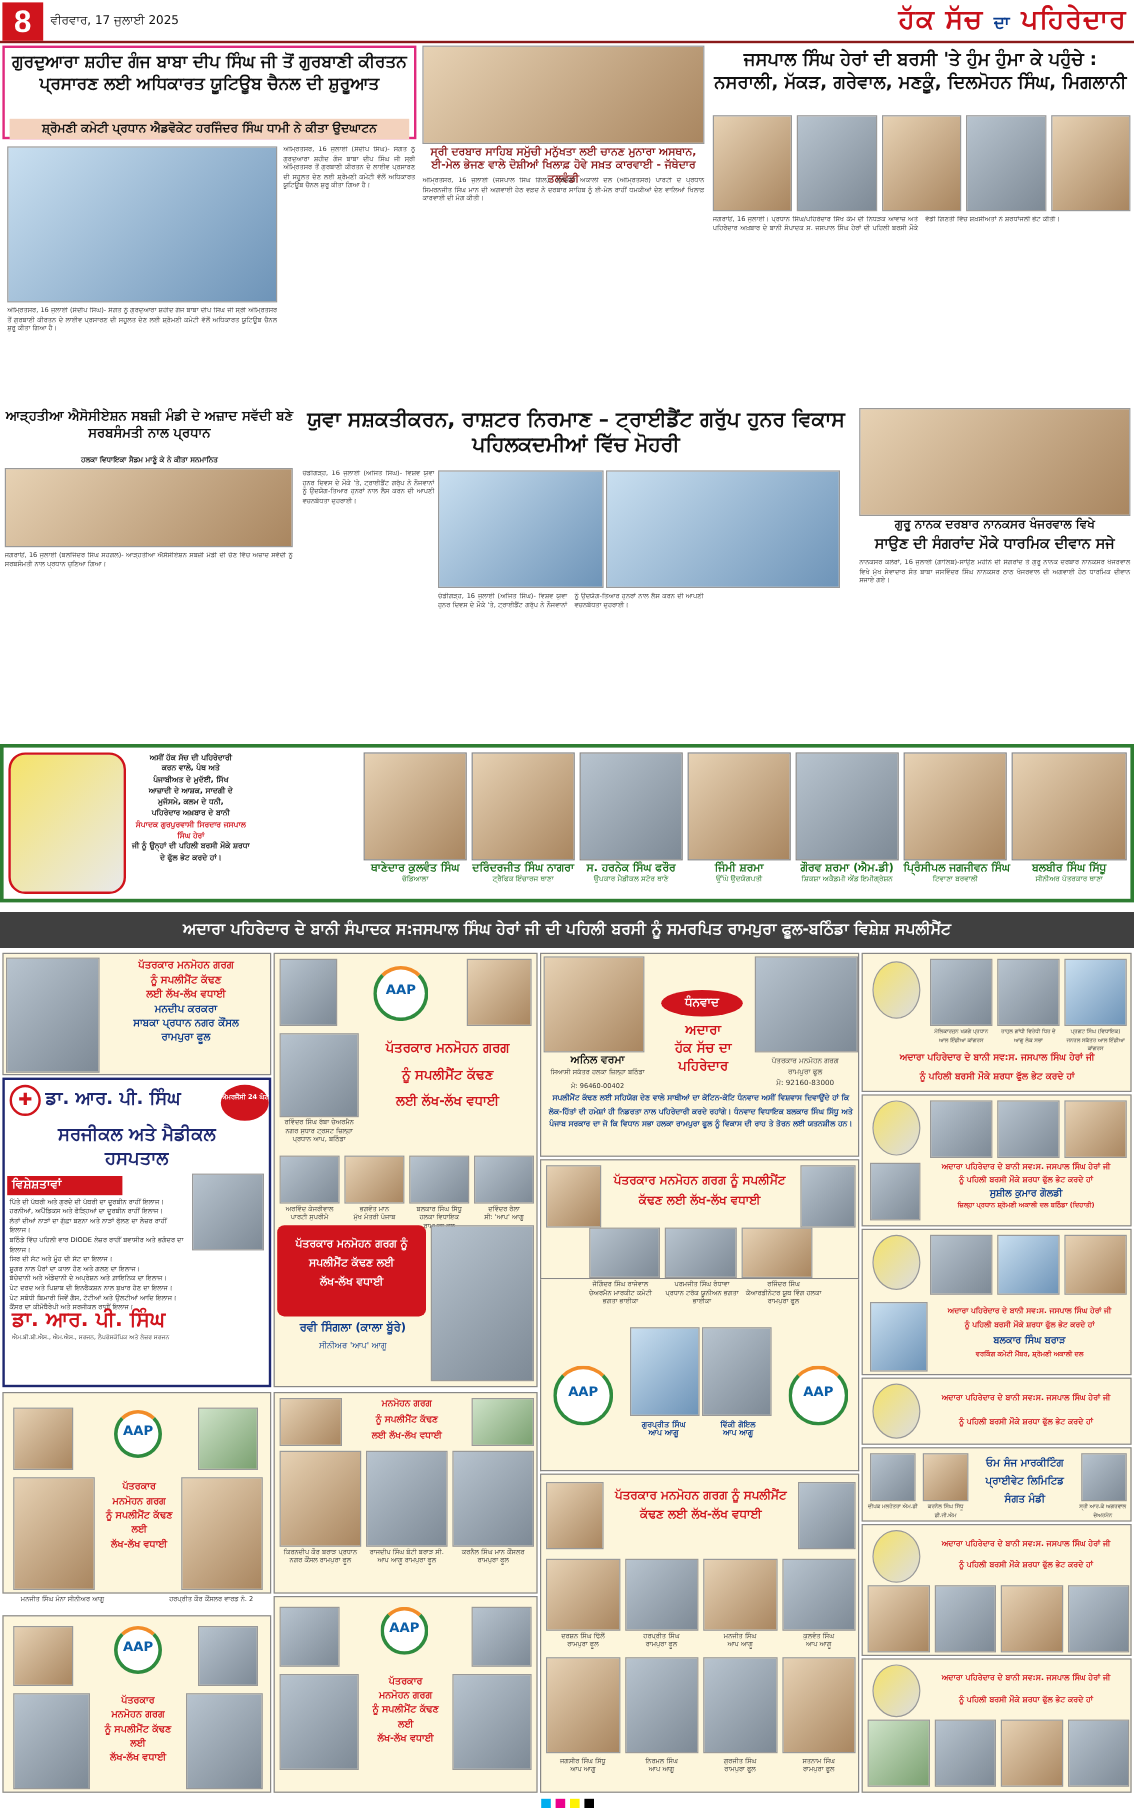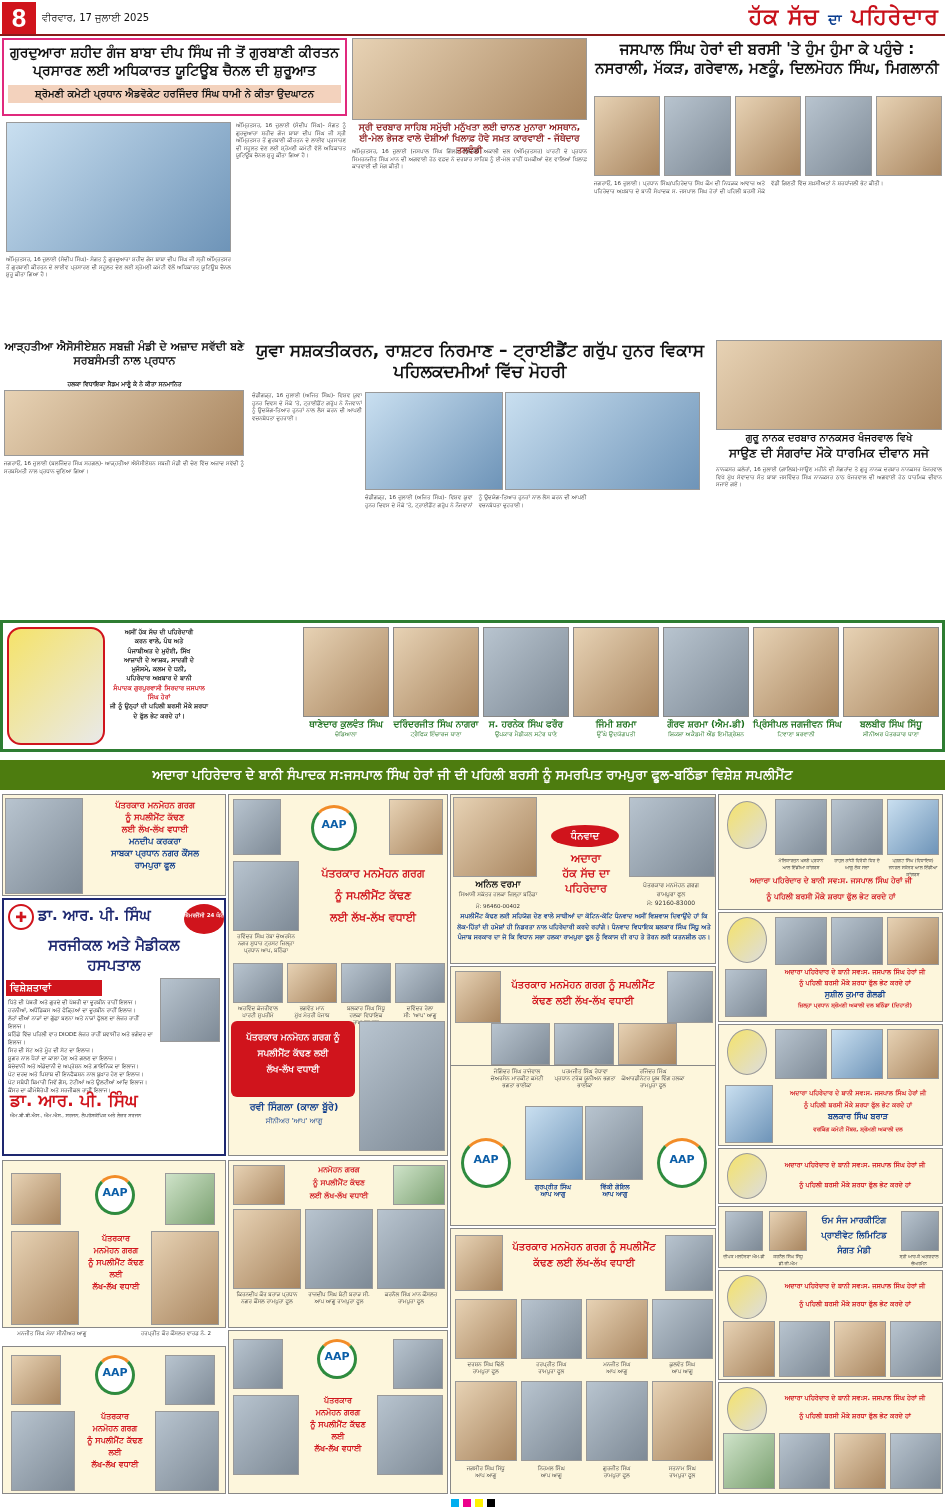--- a/index.html
+++ b/index.html
@@ -16,21 +16,21 @@
 .photo{background:linear-gradient(135deg,#b8c4cf,#7e8a96);border:1px solid #999}
 .photo.warm{background:linear-gradient(135deg,#e7d2b4,#a98660)}
 .photo.blue{background:linear-gradient(135deg,#c9dff0,#6e94b8)}
 .photo.green{background:linear-gradient(135deg,#cfe3c9,#7aa070)}
 .txtcol{font-size:5.5px;line-height:7.5px;color:#333;overflow:hidden;text-align:justify}
 .strip{left:0;top:620px;width:945px;height:132px;border:3px solid #2e7d32;background:#fff}
 .pers{top:4px;height:120px;text-align:center}
 .pers .ph{height:90px;border:1px solid #888}
 .pers .nm{font-size:9px;font-weight:bold;color:#1b6e1b;margin-top:2px;white-space:nowrap}
 .pers .rl{font-size:6px;color:#1b6e1b;white-space:nowrap}
-.banner{left:0;top:760px;width:945px;height:30px;background:#4d7c0f;color:#fff;font-size:13px;font-weight:bold;text-align:center;line-height:30px;white-space:nowrap}
+.banner{left:0;top:760px;width:945px;height:30px;background:#404040;color:#fff;font-size:13px;font-weight:bold;text-align:center;line-height:30px;white-space:nowrap}
 .ad{background:#fdf6dc;border:1px solid #888}
 .red{color:#d0141c}
 .redt{color:#d0141c;font-weight:bold;text-align:center}
 .aap{border-radius:50%;border:3px solid #2e8b3e;border-top-color:#f28c28;background:#fff;text-align:center;font-weight:bold;color:#0b5ea8;font-size:11px}
 .cap{font-size:5.5px;text-align:center;color:#333;line-height:7px}
 .darkbar{background:#1e2870;color:#fff;font-weight:bold;text-align:center}
 .bul{font-size:5.5px;line-height:8px;color:#222}
 .regbar{left:0;top:1498px;width:945px;height:9px;display:flex;gap:4px;align-items:center;justify-content:center}
 .sw{width:8px;height:8px}
 </style>
@@ -42,21 +42,21 @@
   <div class="abs date">ਵੀਰਵਾਰ, 17 ਜੁਲਾਈ 2025</div>
   <div class="abs mast">
     <span>ਹੱਕ ਸੱਚ</span>
     <span class="d">ਦਾ</span>
     <span>ਪਹਿਰੇਦਾਰ</span>
   </div>
 </div>
 
 <div class="abs pinkbox" style="left:2px;top:38px;width:345px;height:78px">
   <div class="hl" style="font-size:14px;padding:4px 4px 2px">ਗੁਰਦੁਆਰਾ ਸ਼ਹੀਦ ਗੰਜ ਬਾਬਾ ਦੀਪ ਸਿੰਘ ਜੀ ਤੋਂ ਗੁਰਬਾਣੀ ਕੀਰਤਨ ਪ੍ਰਸਾਰਣ ਲਈ ਅਧਿਕਾਰਤ ਯੂਟਿਊਬ ਚੈਨਲ ਦੀ ਸ਼ੁਰੂਆਤ</div>
-  <div class="subhl" style="margin:4px 4px">ਸ਼੍ਰੋਮਣੀ ਕਮੇਟੀ ਪ੍ਰਧਾਨ ਐਡਵੋਕੇਟ ਹਰਜਿੰਦਰ ਸਿੰਘ ਧਾਮੀ ਨੇ ਕੀਤਾ ਉਦਘਾਟਨ</div>
+  <div class="subhl" style="margin:18px 4px">ਸ਼੍ਰੋਮਣੀ ਕਮੇਟੀ ਪ੍ਰਧਾਨ ਐਡਵੋਕੇਟ ਹਰਜਿੰਦਰ ਸਿੰਘ ਧਾਮੀ ਨੇ ਕੀਤਾ ਉਦਘਾਟਨ</div>
 </div>
 <div class="abs photo blue" style="left:6px;top:122px;width:225px;height:130px"></div>
 <div class="abs txtcol" style="left:236px;top:122px;width:110px;height:208px">ਅੰਮ੍ਰਿਤਸਰ, 16 ਜੁਲਾਈ (ਸੰਦੀਪ ਸਿੰਘ)- ਸੰਗਤ ਨੂੰ ਗੁਰਦੁਆਰਾ ਸ਼ਹੀਦ ਗੰਜ ਬਾਬਾ ਦੀਪ ਸਿੰਘ ਜੀ ਸ੍ਰੀ ਅੰਮ੍ਰਿਤਸਰ ਤੋਂ ਗੁਰਬਾਣੀ ਕੀਰਤਨ ਦੇ ਲਾਈਵ ਪ੍ਰਸਾਰਣ ਦੀ ਸਹੂਲਤ ਦੇਣ ਲਈ ਸ਼੍ਰੋਮਣੀ ਕਮੇਟੀ ਵੱਲੋਂ ਅਧਿਕਾਰਤ ਯੂਟਿਊਬ ਚੈਨਲ ਸ਼ੁਰੂ ਕੀਤਾ ਗਿਆ ਹੈ।</div>
 <div class="abs txtcol" style="left:6px;top:256px;width:225px;height:74px">ਅੰਮ੍ਰਿਤਸਰ, 16 ਜੁਲਾਈ (ਸੰਦੀਪ ਸਿੰਘ)- ਸੰਗਤ ਨੂੰ ਗੁਰਦੁਆਰਾ ਸ਼ਹੀਦ ਗੰਜ ਬਾਬਾ ਦੀਪ ਸਿੰਘ ਜੀ ਸ੍ਰੀ ਅੰਮ੍ਰਿਤਸਰ ਤੋਂ ਗੁਰਬਾਣੀ ਕੀਰਤਨ ਦੇ ਲਾਈਵ ਪ੍ਰਸਾਰਣ ਦੀ ਸਹੂਲਤ ਦੇਣ ਲਈ ਸ਼੍ਰੋਮਣੀ ਕਮੇਟੀ ਵੱਲੋਂ ਅਧਿਕਾਰਤ ਯੂਟਿਊਬ ਚੈਨਲ ਸ਼ੁਰੂ ਕੀਤਾ ਗਿਆ ਹੈ।</div>
 
 <div class="abs photo warm" style="left:352px;top:38px;width:235px;height:82px"></div>
 <div class="abs hl" style="left:352px;top:122px;width:235px;font-size:9px;color:#8a1a1a">ਸ੍ਰੀ ਦਰਬਾਰ ਸਾਹਿਬ ਸਮੁੱਚੀ ਮਨੁੱਖਤਾ ਲਈ ਚਾਨਣ ਮੁਨਾਰਾ ਅਸਥਾਨ, ਈ-ਮੇਲ ਭੇਜਣ ਵਾਲੇ ਦੋਸ਼ੀਆਂ ਖਿਲਾਫ਼ ਹੋਵੇ ਸਖ਼ਤ ਕਾਰਵਾਈ - ਜੱਥੇਦਾਰ ਤਲਵੰਡੀ</div>
 <div class="abs txtcol" style="left:352px;top:148px;width:235px;height:182px">ਅੰਮ੍ਰਿਤਸਰ, 16 ਜੁਲਾਈ (ਜਸਪਾਲ ਸਿੰਘ ਗਿੱਲ)- ਸ਼੍ਰੋਮਣੀ ਅਕਾਲੀ ਦਲ (ਅੰਮ੍ਰਿਤਸਰ) ਪਾਰਟੀ ਦੇ ਪ੍ਰਧਾਨ ਸਿਮਰਨਜੀਤ ਸਿੰਘ ਮਾਨ ਦੀ ਅਗਵਾਈ ਹੇਠ ਵਫ਼ਦ ਨੇ ਦਰਬਾਰ ਸਾਹਿਬ ਨੂੰ ਈ-ਮੇਲ ਰਾਹੀਂ ਧਮਕੀਆਂ ਦੇਣ ਵਾਲਿਆਂ ਖਿਲਾਫ਼ ਕਾਰਵਾਈ ਦੀ ਮੰਗ ਕੀਤੀ।</div>
 
 <div class="abs hl" style="left:592px;top:40px;width:350px;font-size:15px">ਜਸਪਾਲ ਸਿੰਘ ਹੇਰਾਂ ਦੀ ਬਰਸੀ 'ਤੇ ਹੁੰਮ ਹੁੰਮਾ ਕੇ ਪਹੁੰਚੇ : ਨਸਰਾਲੀ, ਮੱਕੜ, ਗਰੇਵਾਲ, ਮਣਕੂੰ, ਦਿਲਮੋਹਨ ਸਿੰਘ, ਮਿਗਲਾਨੀ</div>

